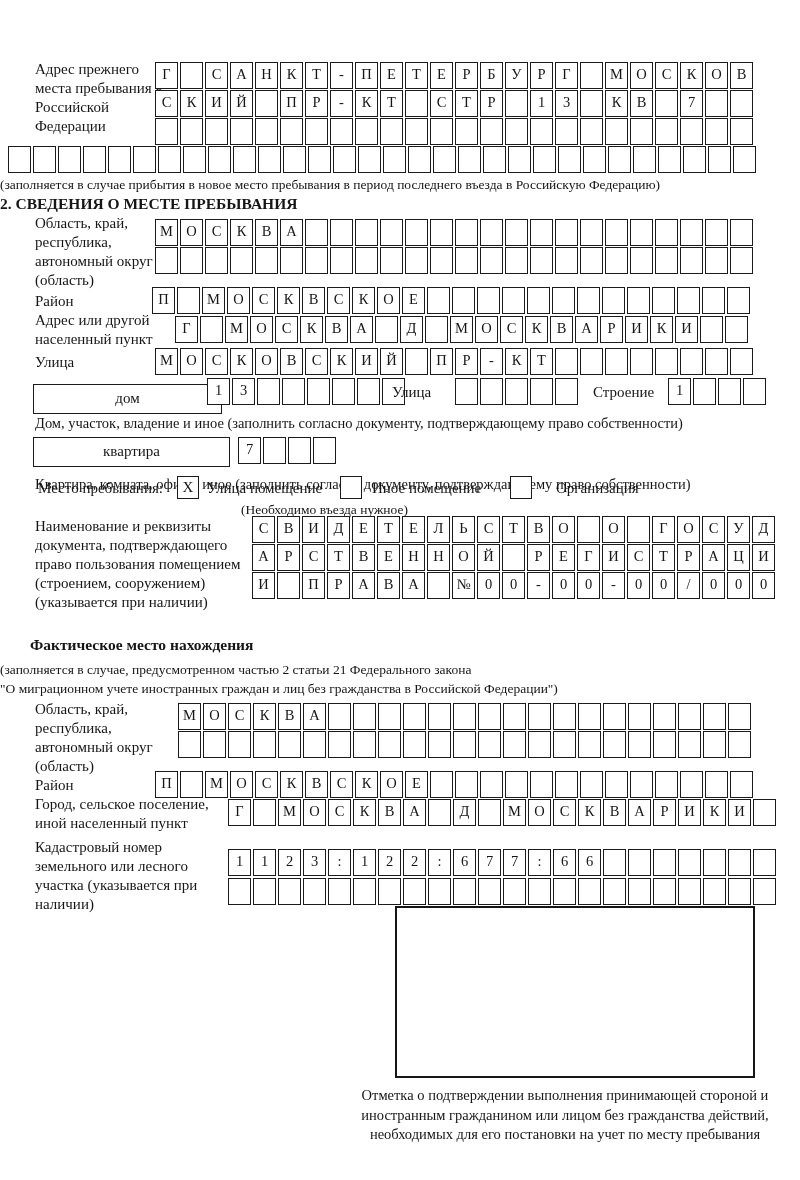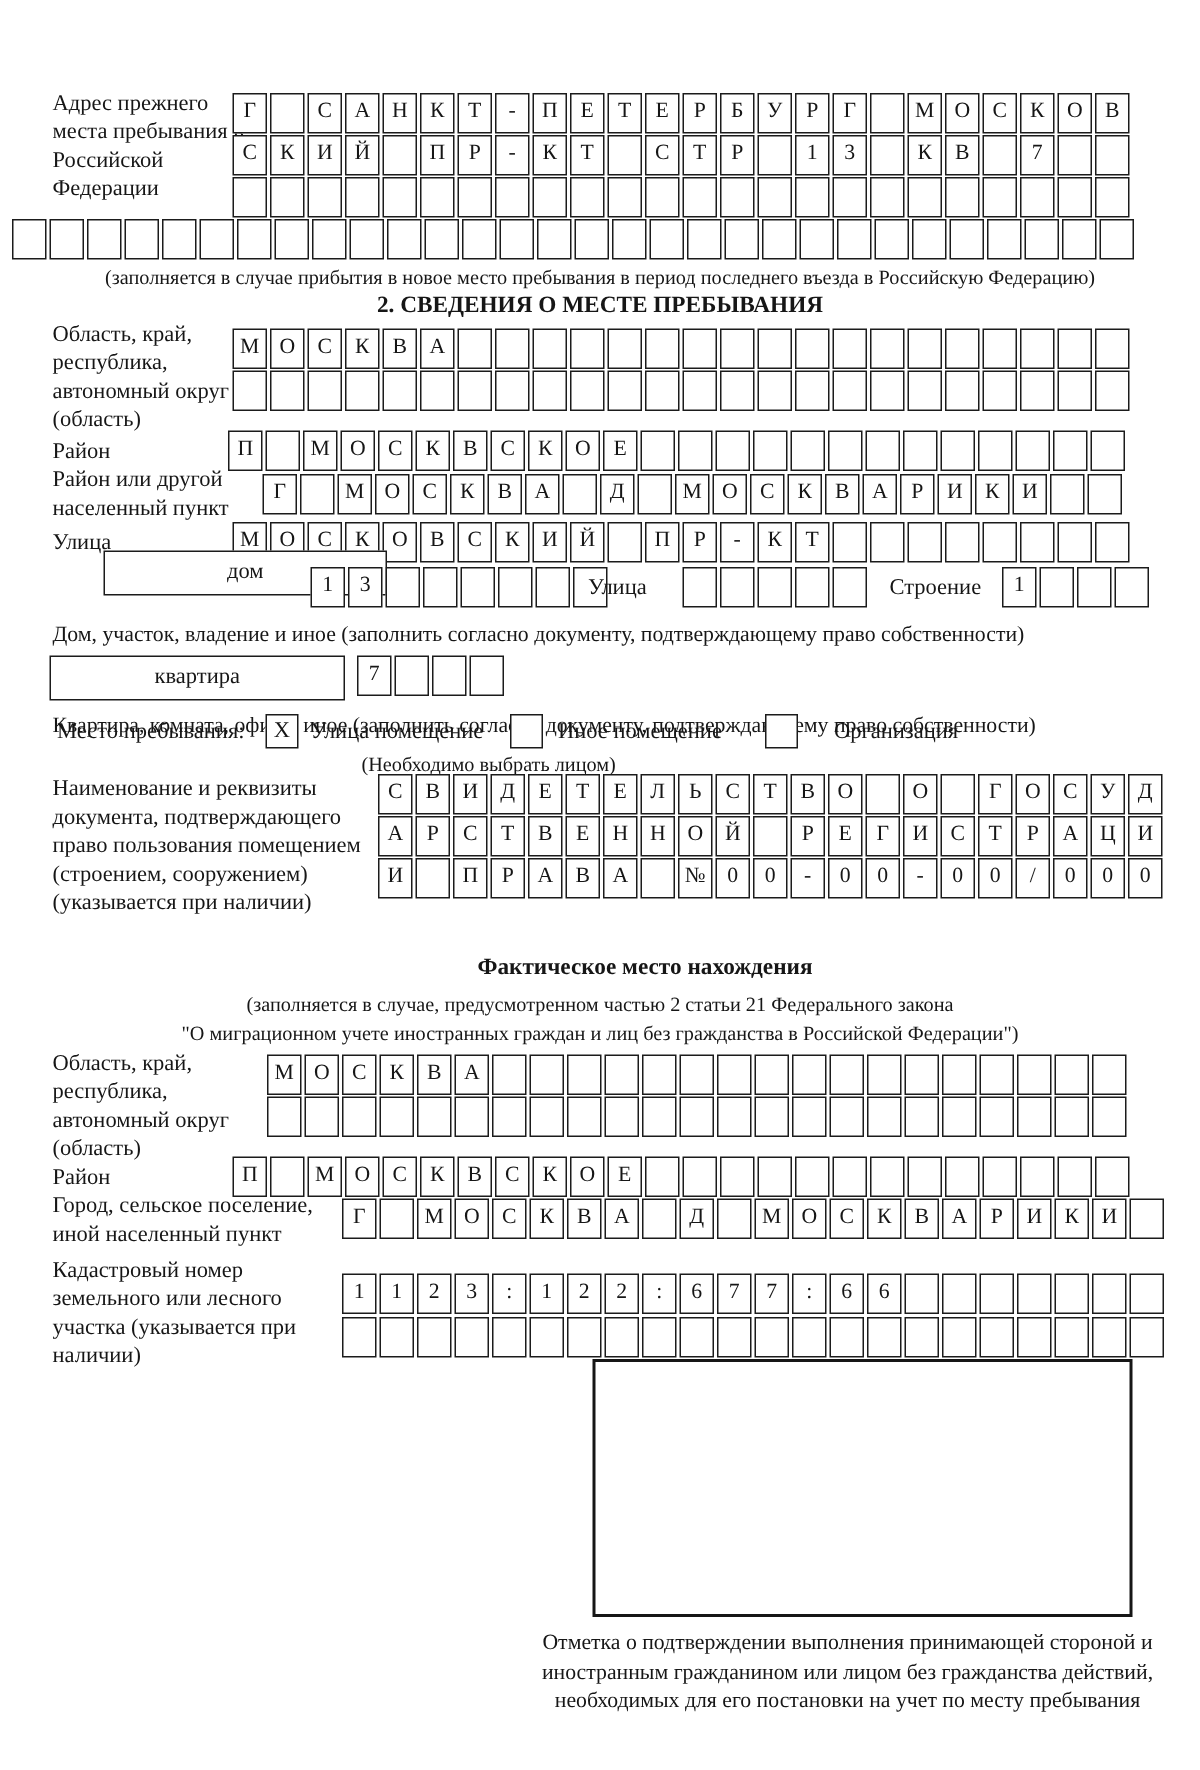--- a/index.html
+++ b/index.html
@@ -16,21 +16,21 @@
     font-size:14.5px; line-height:23px; vertical-align:top; background:#fff;
   }
   .bigbox {
     display:inline-block; box-sizing:border-box; height:30px; border:1.7px solid #1b1b1b;
     text-align:center; font-size:15px; line-height:26px; background:#fff;
   }
   .checkbox {
     display:inline-block; box-sizing:border-box; width:22px; height:23px;
     border:1.6px solid #1b1b1b; text-align:center; font-size:15px; line-height:20px; background:#fff;
   }
-  .center { left:0; width:800px; text-align:center; }
+  .center { left:0; width:800px; }
   .title { font-size:15.5px; font-weight:bold; }
   .note { font-size:13.5px; line-height:17px; }
   .caption { font-size:14.5px; line-height:18px; }
   .stampbox { box-sizing:border-box; border:2px solid #161616; background:#fff; }
 </style>
 </head>
 <body>
 
 <div class="page">
 
@@ -44,46 +44,46 @@
 
   <div class="abs center title" style="top:195px;">2. СВЕДЕНИЯ О МЕСТЕ ПРЕБЫВАНИЯ</div>
 
   <div class="abs lbl" style="top:214px; left:35px; width:118px;">Область, край, республика, автономный округ (область)</div>
   <div class="abs boxrow" style="top:219px; left:155px;"><span class="cbox">М</span><span class="cbox">О</span><span class="cbox">С</span><span class="cbox">К</span><span class="cbox">В</span><span class="cbox">А</span><span class="cbox"></span><span class="cbox"></span><span class="cbox"></span><span class="cbox"></span><span class="cbox"></span><span class="cbox"></span><span class="cbox"></span><span class="cbox"></span><span class="cbox"></span><span class="cbox"></span><span class="cbox"></span><span class="cbox"></span><span class="cbox"></span><span class="cbox"></span><span class="cbox"></span><span class="cbox"></span><span class="cbox"></span><span class="cbox"></span></div>
   <div class="abs boxrow" style="top:247px; left:155px;"><span class="cbox"></span><span class="cbox"></span><span class="cbox"></span><span class="cbox"></span><span class="cbox"></span><span class="cbox"></span><span class="cbox"></span><span class="cbox"></span><span class="cbox"></span><span class="cbox"></span><span class="cbox"></span><span class="cbox"></span><span class="cbox"></span><span class="cbox"></span><span class="cbox"></span><span class="cbox"></span><span class="cbox"></span><span class="cbox"></span><span class="cbox"></span><span class="cbox"></span><span class="cbox"></span><span class="cbox"></span><span class="cbox"></span><span class="cbox"></span></div>
 
   <div class="abs lbl" style="top:292px; left:35px;">Район</div>
   <div class="abs boxrow" style="top:287px; left:152px;"><span class="cbox">П</span><span class="cbox"></span><span class="cbox">М</span><span class="cbox">О</span><span class="cbox">С</span><span class="cbox">К</span><span class="cbox">В</span><span class="cbox">С</span><span class="cbox">К</span><span class="cbox">О</span><span class="cbox">Е</span><span class="cbox"></span><span class="cbox"></span><span class="cbox"></span><span class="cbox"></span><span class="cbox"></span><span class="cbox"></span><span class="cbox"></span><span class="cbox"></span><span class="cbox"></span><span class="cbox"></span><span class="cbox"></span><span class="cbox"></span><span class="cbox"></span></div>
 
-  <div class="abs lbl" style="top:311px; left:35px; width:135px;">Район или другой населенный пункт</div>
+  <div class="abs lbl" style="top:311px; left:35px; width:135px;">Адрес или другой населенный пункт</div>
   <div class="abs boxrow" style="top:316px; left:175px;"><span class="cbox">Г</span><span class="cbox"></span><span class="cbox">М</span><span class="cbox">О</span><span class="cbox">С</span><span class="cbox">К</span><span class="cbox">В</span><span class="cbox">А</span><span class="cbox"></span><span class="cbox">Д</span><span class="cbox"></span><span class="cbox">М</span><span class="cbox">О</span><span class="cbox">С</span><span class="cbox">К</span><span class="cbox">В</span><span class="cbox">А</span><span class="cbox">Р</span><span class="cbox">И</span><span class="cbox">К</span><span class="cbox">И</span><span class="cbox"></span><span class="cbox"></span></div>
 
   <div class="abs lbl" style="top:353px; left:35px;text-align:center;">Улица</div>
   <div class="abs boxrow" style="top:348px; left:155px;"><span class="cbox">М</span><span class="cbox">О</span><span class="cbox">С</span><span class="cbox">К</span><span class="cbox">О</span><span class="cbox">В</span><span class="cbox">С</span><span class="cbox">К</span><span class="cbox">И</span><span class="cbox">Й</span><span class="cbox"></span><span class="cbox">П</span><span class="cbox">Р</span><span class="cbox">-</span><span class="cbox">К</span><span class="cbox">Т</span><span class="cbox"></span><span class="cbox"></span><span class="cbox"></span><span class="cbox"></span><span class="cbox"></span><span class="cbox"></span><span class="cbox"></span><span class="cbox"></span></div>
 
-  <div class="abs bigbox" style="top:367px; left:33px; width:189px;margin-left:36px;">дом</div>
+  <div class="abs bigbox" style="top:384px; left:33px; width:189px;">дом</div>
   <div class="abs boxrow" style="top:378px; left:207px;"><span class="cbox">1</span><span class="cbox">3</span><span class="cbox"></span><span class="cbox"></span><span class="cbox"></span><span class="cbox"></span><span class="cbox"></span><span class="cbox"></span></div>
   <div class="abs lbl" style="top:383px; left:392px;">Улица</div>
   <div class="abs boxrow" style="top:378px; left:455px;"><span class="cbox"></span><span class="cbox"></span><span class="cbox"></span><span class="cbox"></span><span class="cbox"></span></div>
   <div class="abs lbl" style="top:383px; left:593px;text-align:center;">Строение</div>
   <div class="abs boxrow" style="top:378px; left:668px;"><span class="cbox">1</span><span class="cbox"></span><span class="cbox"></span><span class="cbox"></span></div>
   <div class="abs caption" style="top:414px; left:35px; width:730px;">Дом, участок, владение и иное (заполнить согласно документу, подтверждающему право собственности)</div>
 
   <div class="abs bigbox" style="top:437px; left:33px; width:197px;">квартира</div>
   <div class="abs boxrow" style="top:437px; left:238px;"><span class="cbox">7</span><span class="cbox"></span><span class="cbox"></span><span class="cbox"></span></div>
   <div class="abs caption" style="top:475px; left:35px; width:730px;">Квартира, комната, офис и иное (заполнить согласно документу, подтверждающему право собственности)</div>
 
   <div class="abs lbl" style="top:479px; left:38px;">Место пребывания:</div>
   <div class="abs checkbox" style="top:476px; left:177px;">X</div>
   <div class="abs lbl" style="top:479px; left:207px;">Улица помещение</div>
   <div class="abs checkbox" style="top:476px; left:340px;"></div>
   <div class="abs lbl" style="top:479px; left:372px;">Иное помещение</div>
   <div class="abs checkbox" style="top:476px; left:510px;"></div>
   <div class="abs lbl" style="top:479px; left:556px;">Организация</div>
-  <div class="abs note" style="top:501px; left:241px;">(Необходимо выбрать лицом)</div>
+  <div class="abs note" style="top:501px; left:241px;">(Необходимо въезда нужное)</div>
 
   <div class="abs lbl" style="top:517px; left:35px; width:218px;">Наименование и реквизиты документа, подтверждающего право пользования помещением (строением, сооружением) (указывается при наличии)</div>
   <div class="abs boxrow" style="top:516px; left:252px;"><span class="cbox">С</span><span class="cbox">В</span><span class="cbox">И</span><span class="cbox">Д</span><span class="cbox">Е</span><span class="cbox">Т</span><span class="cbox">Е</span><span class="cbox">Л</span><span class="cbox">Ь</span><span class="cbox">С</span><span class="cbox">Т</span><span class="cbox">В</span><span class="cbox">О</span><span class="cbox"></span><span class="cbox">О</span><span class="cbox"></span><span class="cbox">Г</span><span class="cbox">О</span><span class="cbox">С</span><span class="cbox">У</span><span class="cbox">Д</span></div>
   <div class="abs boxrow" style="top:544px; left:252px;"><span class="cbox">А</span><span class="cbox">Р</span><span class="cbox">С</span><span class="cbox">Т</span><span class="cbox">В</span><span class="cbox">Е</span><span class="cbox">Н</span><span class="cbox">Н</span><span class="cbox">О</span><span class="cbox">Й</span><span class="cbox"></span><span class="cbox">Р</span><span class="cbox">Е</span><span class="cbox">Г</span><span class="cbox">И</span><span class="cbox">С</span><span class="cbox">Т</span><span class="cbox">Р</span><span class="cbox">А</span><span class="cbox">Ц</span><span class="cbox">И</span></div>
   <div class="abs boxrow" style="top:572px; left:252px;"><span class="cbox">И</span><span class="cbox"></span><span class="cbox">П</span><span class="cbox">Р</span><span class="cbox">А</span><span class="cbox">В</span><span class="cbox">А</span><span class="cbox"></span><span class="cbox">№</span><span class="cbox">0</span><span class="cbox">0</span><span class="cbox">-</span><span class="cbox">0</span><span class="cbox">0</span><span class="cbox">-</span><span class="cbox">0</span><span class="cbox">0</span><span class="cbox">/</span><span class="cbox">0</span><span class="cbox">0</span><span class="cbox">0</span></div>
 
   <div class="abs center title" style="top:636px;padding-left:30px;">Фактическое место нахождения</div>
   <div class="abs center note" style="top:661px;">(заполняется в случае, предусмотренном частью 2 статьи 21 Федерального закона</div>
   <div class="abs center note" style="top:680px;">"О миграционном учете иностранных граждан и лиц без гражданства в Российской Федерации")</div>
 

